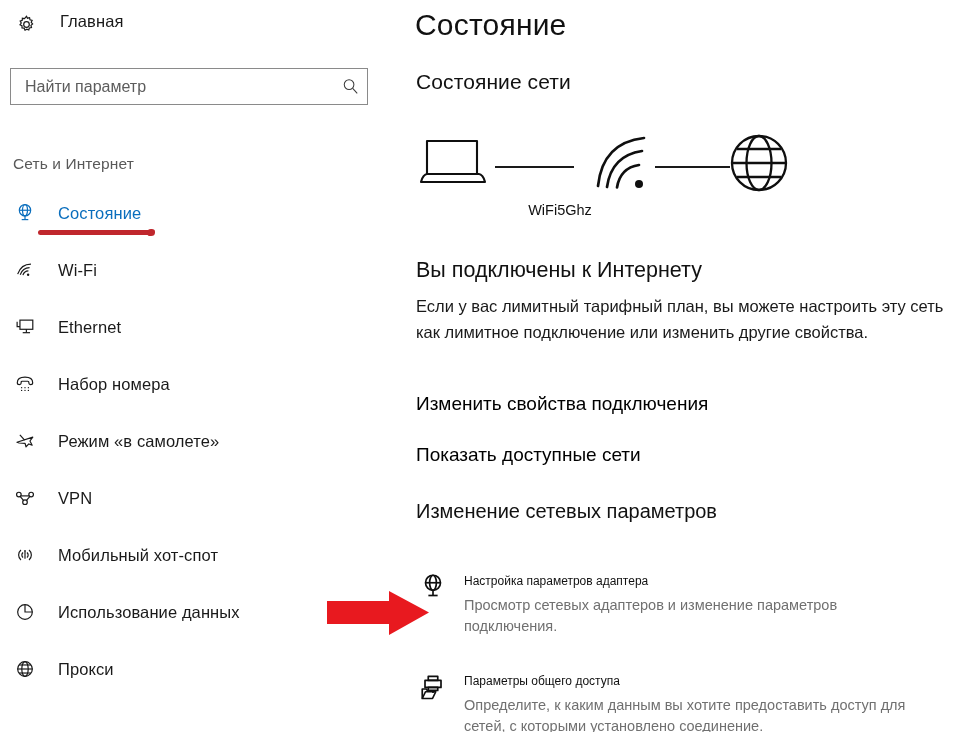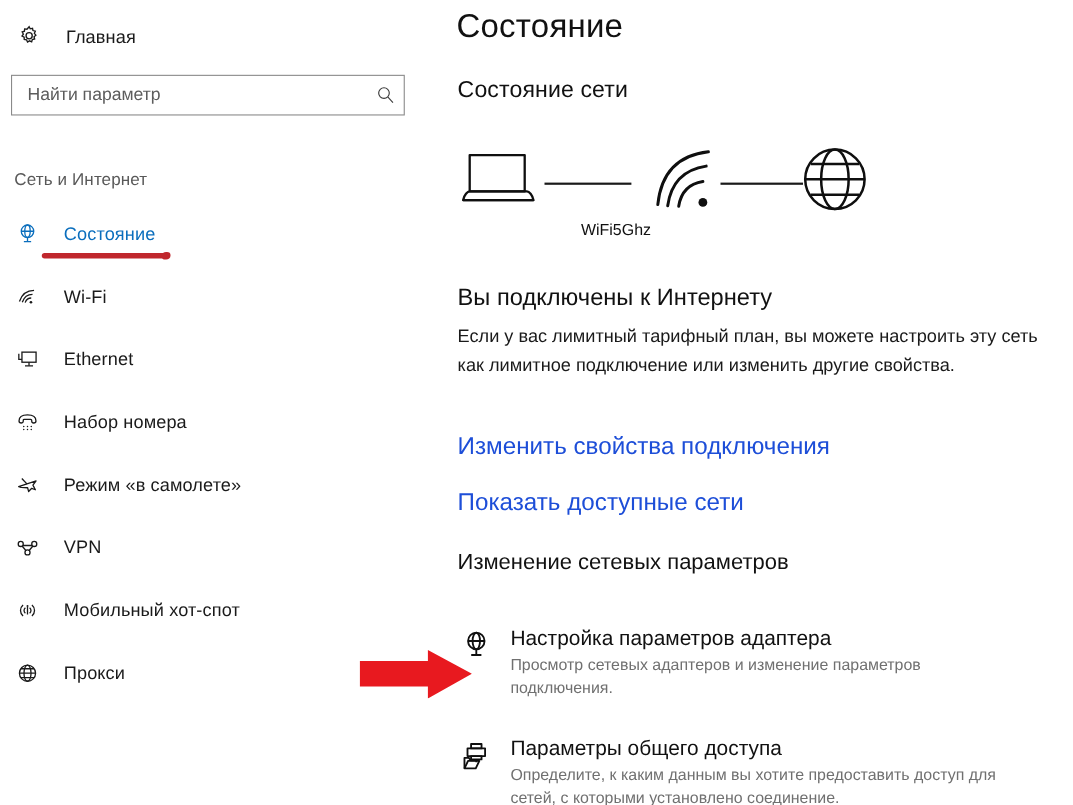--- a/index.html
+++ b/index.html
@@ -30,21 +30,21 @@
     width: 400px;
     height: 732px;
     background: #ffffff;
   }
 
   .home-row {
     position: absolute;
     left: 8px;
     top: 12px;
     display: flex;
-    align-items: flex-end;
+    align-items: flex-start;
     height: 32px;
     padding: 0 6px;
     cursor: default;
   }
   .home-row .ico {
     width: 24px; height: 24px;
     display: flex; align-items: center; justify-content: center;
     color: #1a1a1a;
   }
   .home-row .label {
@@ -230,22 +230,22 @@
     top: 293px;
     width: 530px;
     font-size: 16.5px;
     line-height: 26px;
     color: #1a1a1a;
   }
 
   .link {
     position: absolute;
     left: 16px;
-    font-size: 22px;
-    color: #1d4ed8;
+    font-size: 19px;
+    color: #000000;
     cursor: pointer;
     text-decoration: none;
   }
   .link-props    { top: 393px; }
   .link-networks { top: 444px; }
 
   
   .change-title {
     position: absolute;
     left: 16px;
@@ -266,21 +266,21 @@
   .setting-item .s-ico {
     width: 38px;
     flex: 0 0 auto;
     padding-top: 2px;
     display: flex;
     justify-content: center;
     color: #0f0f0f;
   }
   .setting-item .s-body { flex: 1 1 auto; padding-left: 12px; }
   .setting-item .s-title {
-    font-size: 19px;
+    font-size: 12px;
     color: #111111;
     line-height: 22px;
     text-align: right;
   }
   .setting-item .s-desc {
     margin-top: 3px;
     font-size: 14.5px;
     line-height: 21px;
     color: #707070;
     max-width: 470px;
@@ -413,20 +413,29 @@
             <path d="M16.4 6.6a7 7 0 0 1 0 10.8"></path>
             <path d="M9.9 9.2a3.6 3.6 0 0 0 0 5.6"></path>
             <path d="M14.1 9.2a3.6 3.6 0 0 1 0 5.6"></path>
             <line x1="12" y1="8.4" x2="12" y2="16"></line>
             <circle cx="12" cy="7.6" r="1" fill="currentColor" stroke="none"></circle>
           </svg>
         </span>
         <span class="nav-label">Мобильный хот-спот</span>
       </div>
 
+      <div class="nav-item">
+        <span class="nav-ico">
+          <svg width="22" height="22" viewBox="0 0 24 24" fill="none" stroke="currentColor" stroke-width="1.3">
+            <circle cx="12" cy="12" r="8"></circle>
+            <path d="M12 4v8h8"></path>
+          </svg>
+        </span>
+        <span class="nav-label">Использование данных</span>
+      </div>
 
       <div class="nav-item">
         <span class="nav-ico">
           <svg width="22" height="22" viewBox="0 0 24 24" fill="none" stroke="currentColor" stroke-width="1.3">
             <circle cx="12" cy="12" r="8"></circle>
             <ellipse cx="12" cy="12" rx="3.5" ry="8"></ellipse>
             <line x1="4" y1="12" x2="20" y2="12"></line>
             <line x1="5.4" y1="7.6" x2="18.6" y2="7.6"></line>
             <line x1="5.4" y1="16.4" x2="18.6" y2="16.4"></line>
           </svg>

